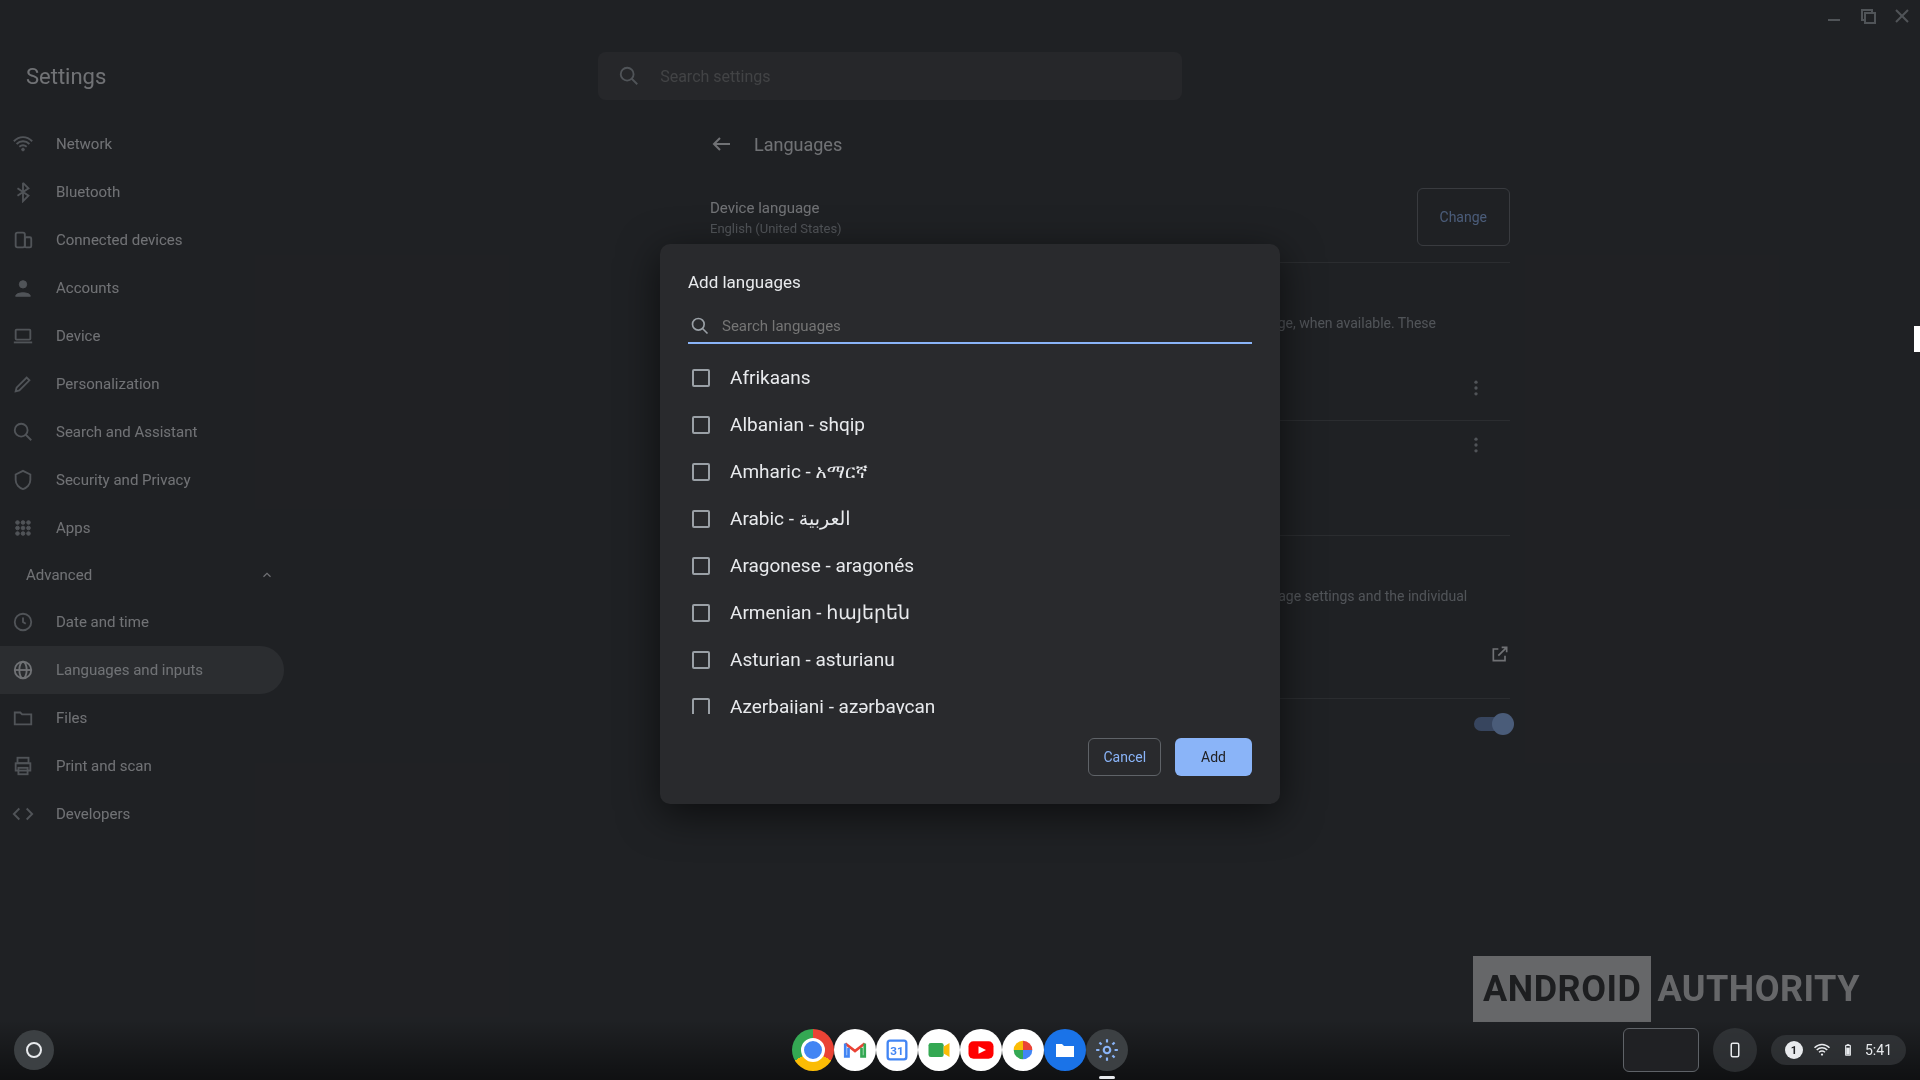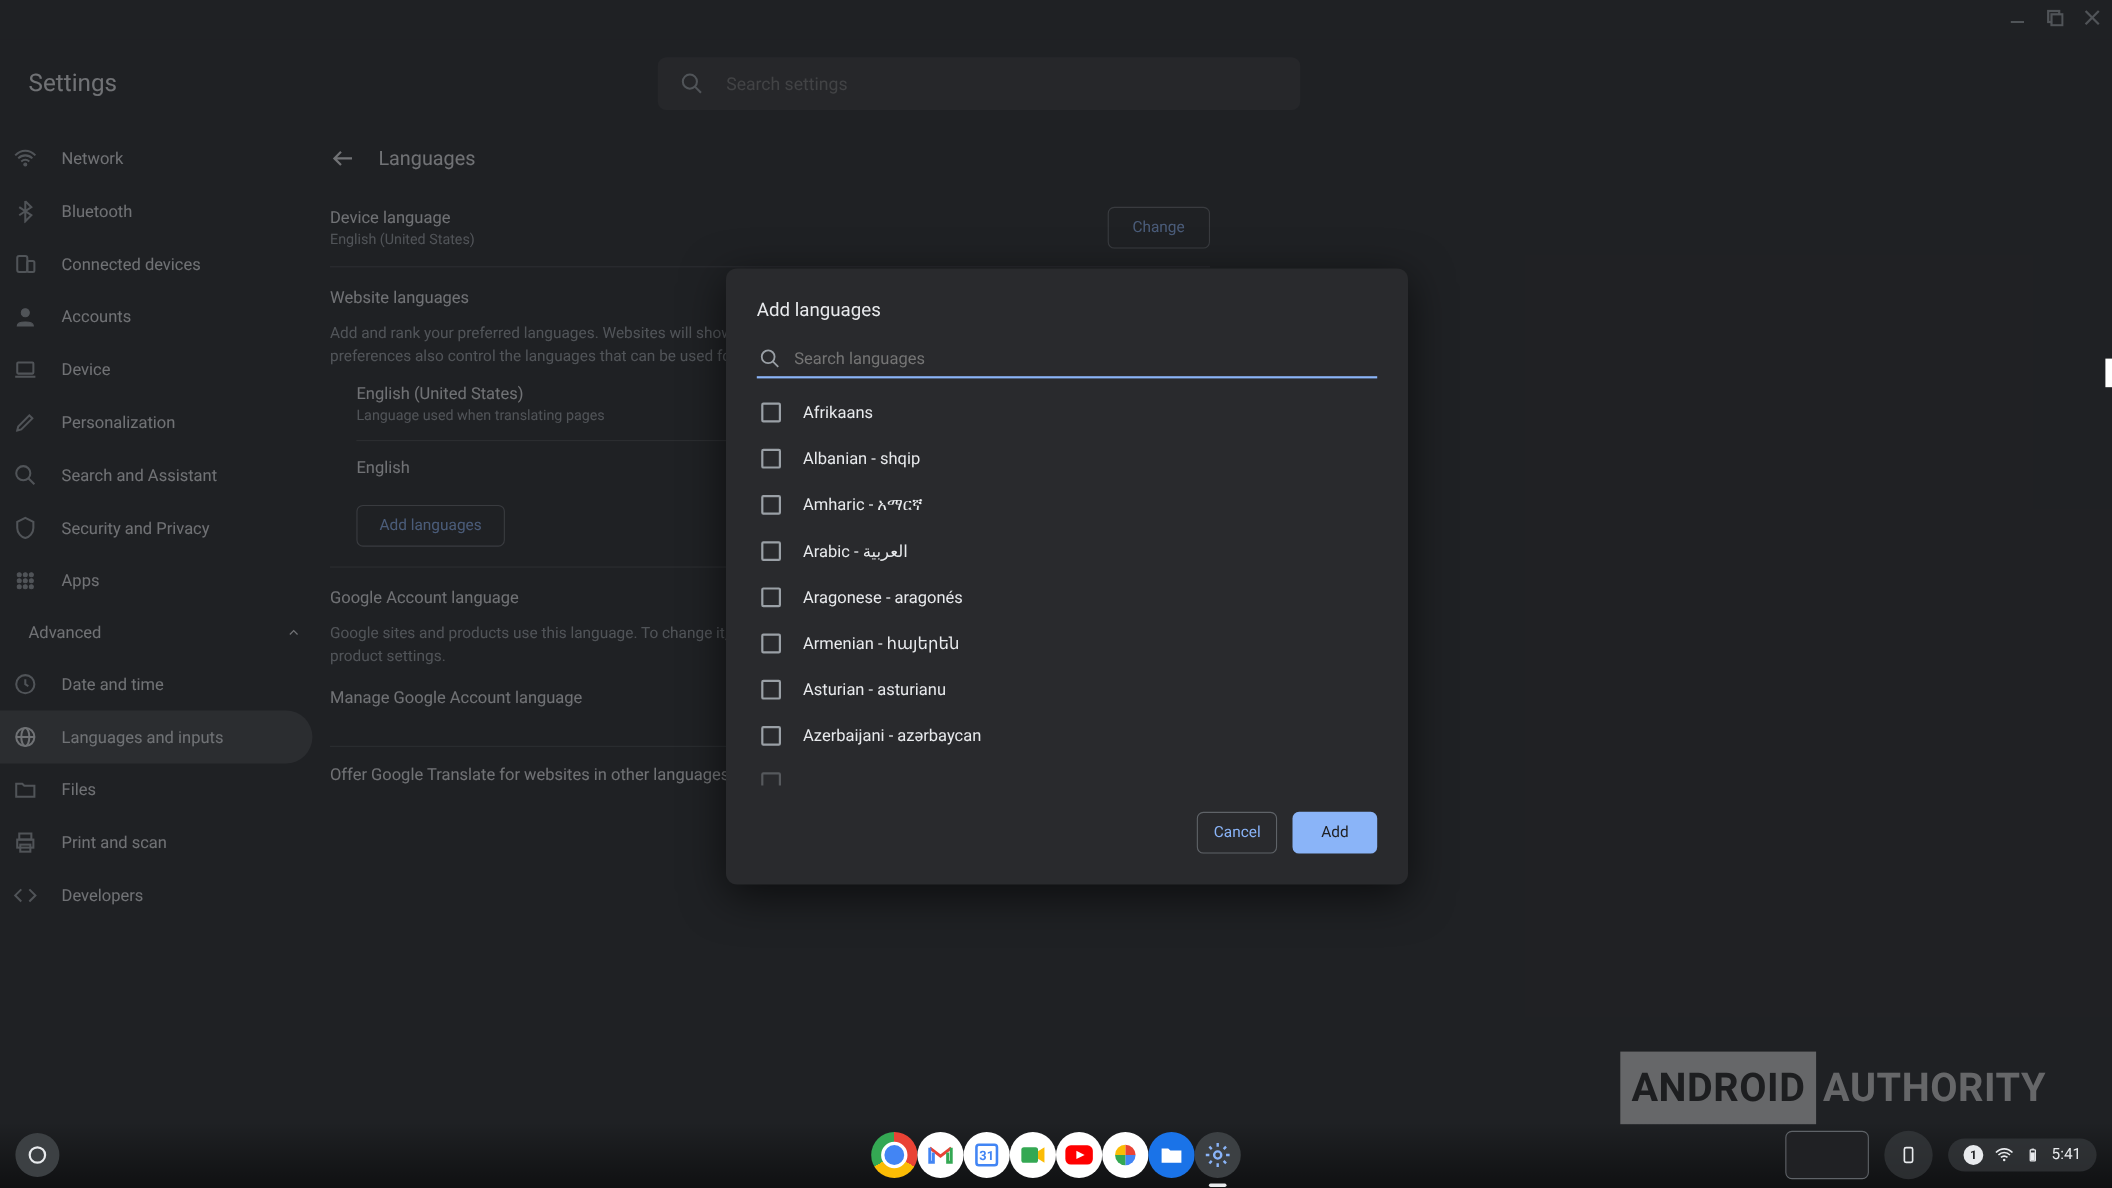--- a/index.html
+++ b/index.html
@@ -15,43 +15,43 @@
 .search-pill { width: 584px; height: 48px; background: #303134; border-radius: 8px; display: flex; align-items: center; padding: 0 20px; color: #9aa0a6; gap: 20px; }
 .search-pill input { background: transparent; border: none; outline: none; color: #e8eaed; font-size: 16px; flex: 1; }
 
 .body-area { position: absolute; top: 116px; left: 0; right: 0; bottom: 0; display: flex; }
 .sidebar { width: 300px; padding-top: 4px; }
 .side-item { height: 48px; display: flex; align-items: center; gap: 22px; padding: 0 12px; color: #e8eaed; font-size: 15px; border-radius: 0 24px 24px 0; margin-right: 16px; cursor: pointer; }
 .side-item.active { background: #3c4043; }
 .side-sep { color: #e8eaed; font-size: 15px; padding: 14px 26px; display: flex; align-items: center; justify-content: space-between; }
 .side-icon { width: 22px; height: 22px; fill: #9aa0a6; stroke: #9aa0a6; flex-shrink: 0; }
 
-.content { flex: 1; display: flex; justify-content: flex-start; }
+.content { flex: 1; display: flex; justify-content: center; }
 .content-inner { width: 800px; }
 .content-header { display: flex; align-items: center; gap: 20px; height: 56px; color: #e8eaed; font-size: 18px; }
 .back-btn { width:24px;height:24px; }
 .section { padding: 18px 0; }
 .row { display: flex; justify-content: space-between; align-items: center; padding: 16px 0; }
 .label-main { font-size: 15px; color: #e8eaed; }
 .label-sub { font-size: 13px; color: #9aa0a6; margin-top: 4px; }
-.btn-outline { border: 1px solid #5f6368; color: #8ab4f8; background: transparent; padding: 10px 22px; border-radius: 6px; font-size: 14px; cursor: pointer; }
+.btn-outline { border: 1px solid #5f6368; color: #8ab4f8; background: transparent; padding: 20px 22px; border-radius: 6px; font-size: 14px; cursor: pointer; }
 .desc { font-size: 14px; color: #9aa0a6; line-height: 1.5; }
 .lang-row { display: flex; justify-content: space-between; align-items: center; padding: 14px 24px; }
 .more-icon { width:20px;height:20px; fill:#9aa0a6; }
 .add-lang-btn { border:1px solid #5f6368; color:#8ab4f8; padding:10px 20px; border-radius:6px; font-size:14px; cursor:pointer; background:transparent; margin-left:24px; margin-top:10px; }
 .switch-track { width:36px; height:14px; background:#5a7bb5; border-radius:8px; position:relative; }
 .switch-thumb { position:absolute; right:-4px; top:-4px; width:22px; height:22px; background:#8ab4f8; border-radius:50%; }
 
 
 .dialog { position: absolute; left: 660px; top: 244px; width: 620px; background: #292a2d; border-radius: 10px; box-shadow: 0 10px 40px rgba(0,0,0,0.6); z-index: 50; padding: 28px; color:#e8eaed; }
 .dialog h2 { font-size: 17px; font-weight: 400; margin-bottom: 20px; }
 .dlg-search { position: relative; border-bottom: 2px solid #8ab4f8; display:flex; align-items:center; gap:12px; padding:4px 2px 6px 2px; margin-bottom:10px; }
 .dlg-search input { background:transparent; border:none; outline:none; color:#e8eaed; font-size:15px; flex:1; }
 .lang-list { max-height: 360px; overflow-y: hidden; }
-.lang-item { display:flex; align-items:center; gap:20px; padding:12px 4px; font-size:15px; cursor:pointer; }
+.lang-item { display:flex; align-items:center; gap:20px; padding:12px 4px; font-size:19px; cursor:pointer; }
 .chk { width:18px; height:18px; border:2px solid #9aa0a6; border-radius:2px; flex-shrink:0; }
 .dlg-actions { display:flex; justify-content:flex-end; gap:14px; margin-top:24px; }
 .btn-text { background:transparent; border:1px solid #5f6368; color:#8ab4f8; padding:10px 14px; border-radius:6px; font-size:14px; cursor:pointer; }
 .btn-primary { background:#8ab4f8; color:#202124; border:none; padding:10px 26px; border-radius:6px; font-size:14px; cursor:pointer; }
 .caret-cursor { position:absolute; right:0; top:326px; width:6px; height:26px; background:#fff; z-index:45; }
 
 
 .shelf { position:absolute; left:0; right:0; bottom:0; height:60px; background:linear-gradient(to top, rgba(0,0,0,0.5), rgba(0,0,0,0)); display:flex; align-items:center; padding:0 14px; z-index:60; }
 .launcher { width:40px; height:40px; border-radius:50%; background:#3c4043; display:flex; align-items:center; justify-content:center; cursor:pointer; }
 .launcher-inner { width:16px; height:16px; border:2px solid #e8eaed; border-radius:50%; }

